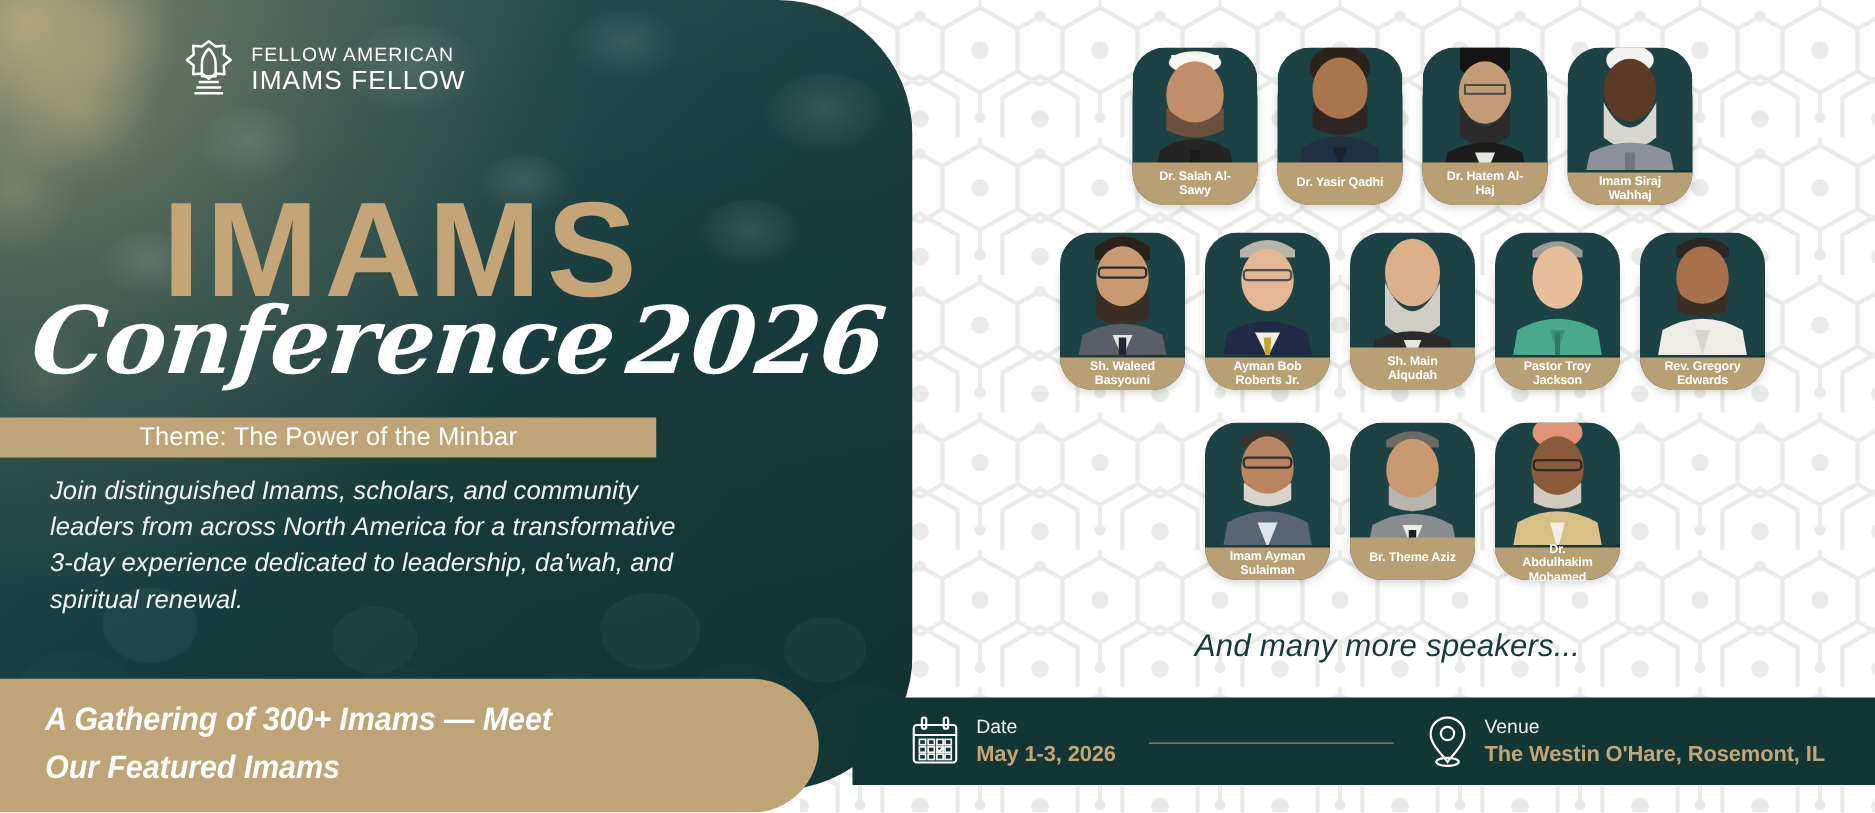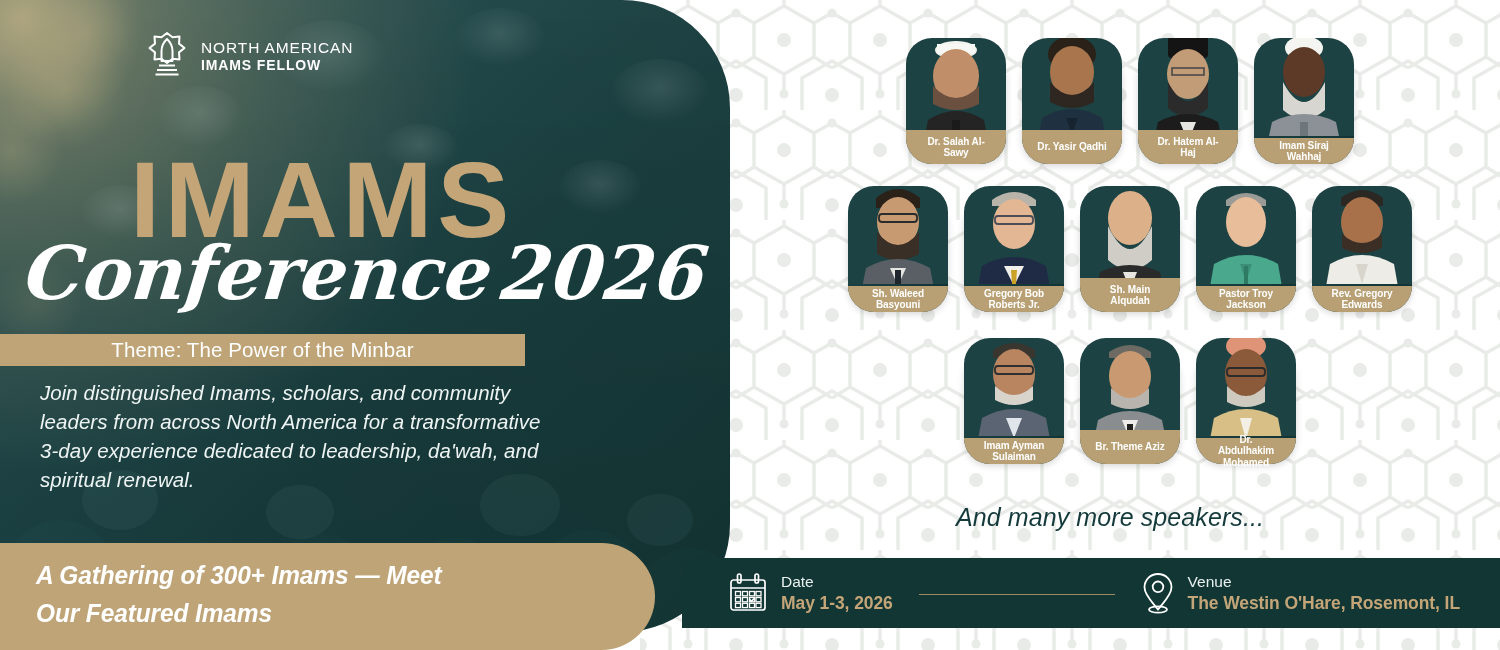--- a/index.html
+++ b/index.html
@@ -57,21 +57,21 @@
   }
 
   
   .logo-wrap{
     position:absolute; left:146px; top:30px;
     display:flex; align-items:center; gap:13px;
   }
   .logo-mark{ width:42px; height:52px; flex:0 0 auto; }
   .logo-text{ color:#ffffff; line-height:1.0; letter-spacing:.055em; }
   .logo-l1{ font-size:15.5px; font-weight:400; display:block; }
-  .logo-l2{ font-size:14px; font-weight:700; display:block; margin-top:2px; }
+  .logo-l2{ font-size:21px; font-weight:400; display:block; margin-top:2px; }
 
   
   .naif{
     position:absolute; left:130px; top:146px;
     font-size:108px; font-weight:700; letter-spacing:.045em;
     color:#c3a578; line-height:1;
     font-family:"Liberation Sans", sans-serif;
   }
   .conf-line{
     position:absolute; left:26px; top:236px;
@@ -259,21 +259,21 @@
       <svg class="logo-mark" viewBox="0 0 42 52">
         <g fill="none" stroke="#ffffff" stroke-width="2" stroke-linejoin="round">
           <path d="M21 3 L26.5 7.2 L33.5 6.6 L33 13.6 L38.5 18 L33 22.4 L33.5 29.4 L26.5 28.8 L21 33 L15.5 28.8 L8.5 29.4 L9 22.4 L3.5 18 L9 13.6 L8.5 6.6 L15.5 7.2 Z"></path>
           <path d="M21 9 C16.8 13 15.5 17 15.5 21 L15.5 31 L26.5 31 L26.5 21 C26.5 17 25.2 13 21 9 Z"></path>
           <path d="M13 35.5 L29 35.5"></path>
           <path d="M11 40 L31 40"></path>
           <path d="M9.5 44.5 L32.5 44.5"></path>
         </g>
       </svg>
       <span class="logo-text">
-        <span class="logo-l1">NORTH AMERICAN</span>
+        <span class="logo-l1">FELLOW AMERICAN</span>
         <span class="logo-l2">IMAMS FELLOW</span>
       </span>
     </div>
 
     <div class="naif">IMAMS</div>
     <div class="conf-line">
       <span class="conf-script">Conference</span>
       <span class="conf-year">2026</span>
     </div>
 
@@ -387,21 +387,21 @@
             <rect width="100" height="126" fill="#1d4243"></rect>
             <path d="M28 28 Q50 12 72 28 L72 34 L28 34 Z" fill="#b9b4aa"></path>
             <ellipse cx="50" cy="52" rx="21" ry="25" fill="#e3b694"></ellipse>
             <rect x="31" y="44" width="38" height="8" rx="3" fill="none" stroke="#4d4d58" stroke-width="1.8"></rect>
             <path d="M18 94 Q50 76 82 94 L88 126 L12 126 Z" fill="#1f2a45"></path>
             <path d="M40 94 L50 114 L60 94 Z" fill="#f0efea"></path>
             <path d="M47 98 L53 98 L51 126 L49 126 Z" fill="#c9a227"></path>
           </svg>
         </div>
         <div class="namechip">
-          <span>Gregory Bob Roberts Jr.</span>
+          <span>Ayman Bob Roberts Jr.</span>
         </div>
       </div>
 
       <div class="card">
         <div class="photo">
           <svg viewBox="0 0 100 126" preserveAspectRatio="xMidYMid slice">
             <rect width="100" height="126" fill="#1d4243"></rect>
             <ellipse cx="50" cy="46" rx="22" ry="27" fill="#dcb089"></ellipse>
             <path d="M28 54 Q50 100 72 54 L72 88 Q50 108 28 88 Z" fill="#cfcdc6"></path>
             <path d="M20 100 Q50 86 80 100 L86 126 L14 126 Z" fill="#2a2a2a"></path>

